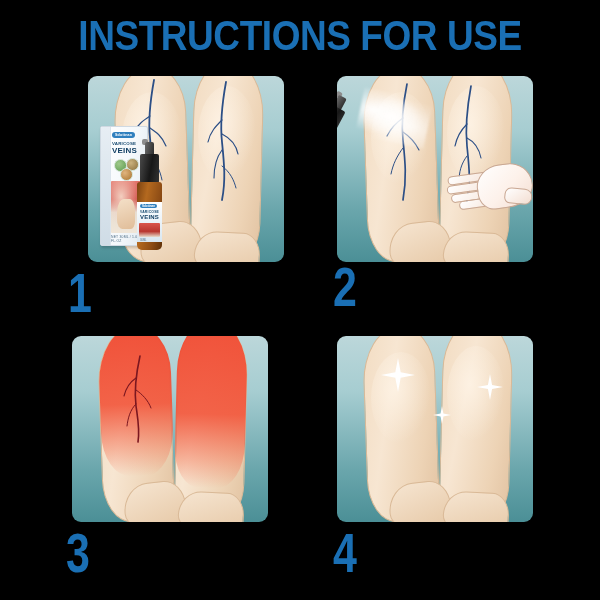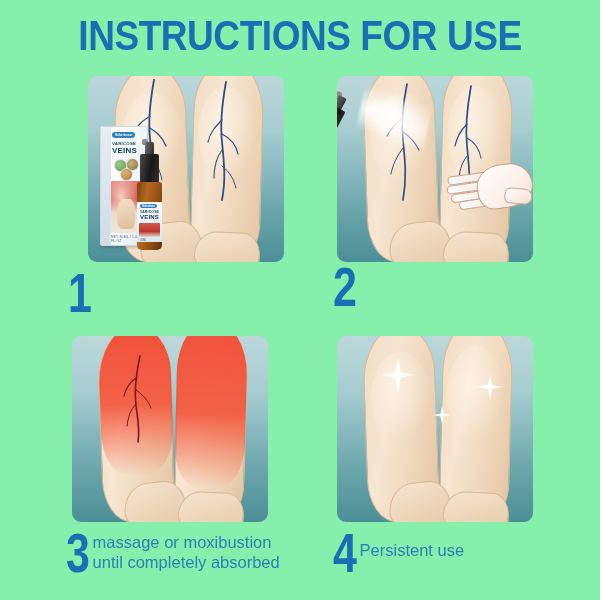--- a/index.html
+++ b/index.html
@@ -10,21 +10,21 @@
   body {
     width: 600px;
     height: 600px;
     overflow: hidden;
     font-family: "Liberation Sans", sans-serif;
     position: relative;
   }
   .page {
     position: absolute;
     inset: 0;
-    background: #86efac;
+    background: #000000;
   }
 
   
   .title {
     position: absolute;
     top: 10px;
     left: 0;
     width: 600px;
     text-align: center;
     color: #1a6fb4;
@@ -491,22 +491,19 @@
   <div class="caption cap-1">
     <span class="step-num">1</span>
   </div>
 
   <div class="caption cap-2">
     <span class="step-num">2</span>
   </div>
 
   <div class="caption cap-3">
     <span class="step-num">3</span>
-    <span class="cap-text">massage or moxibustion
-until completely absorbed</span>
   </div>
 
   <div class="caption cap-4">
     <span class="step-num">4</span>
-    <span class="cap-text">Persistent use</span>
   </div>
 
 </div>
 
 </body></html>

